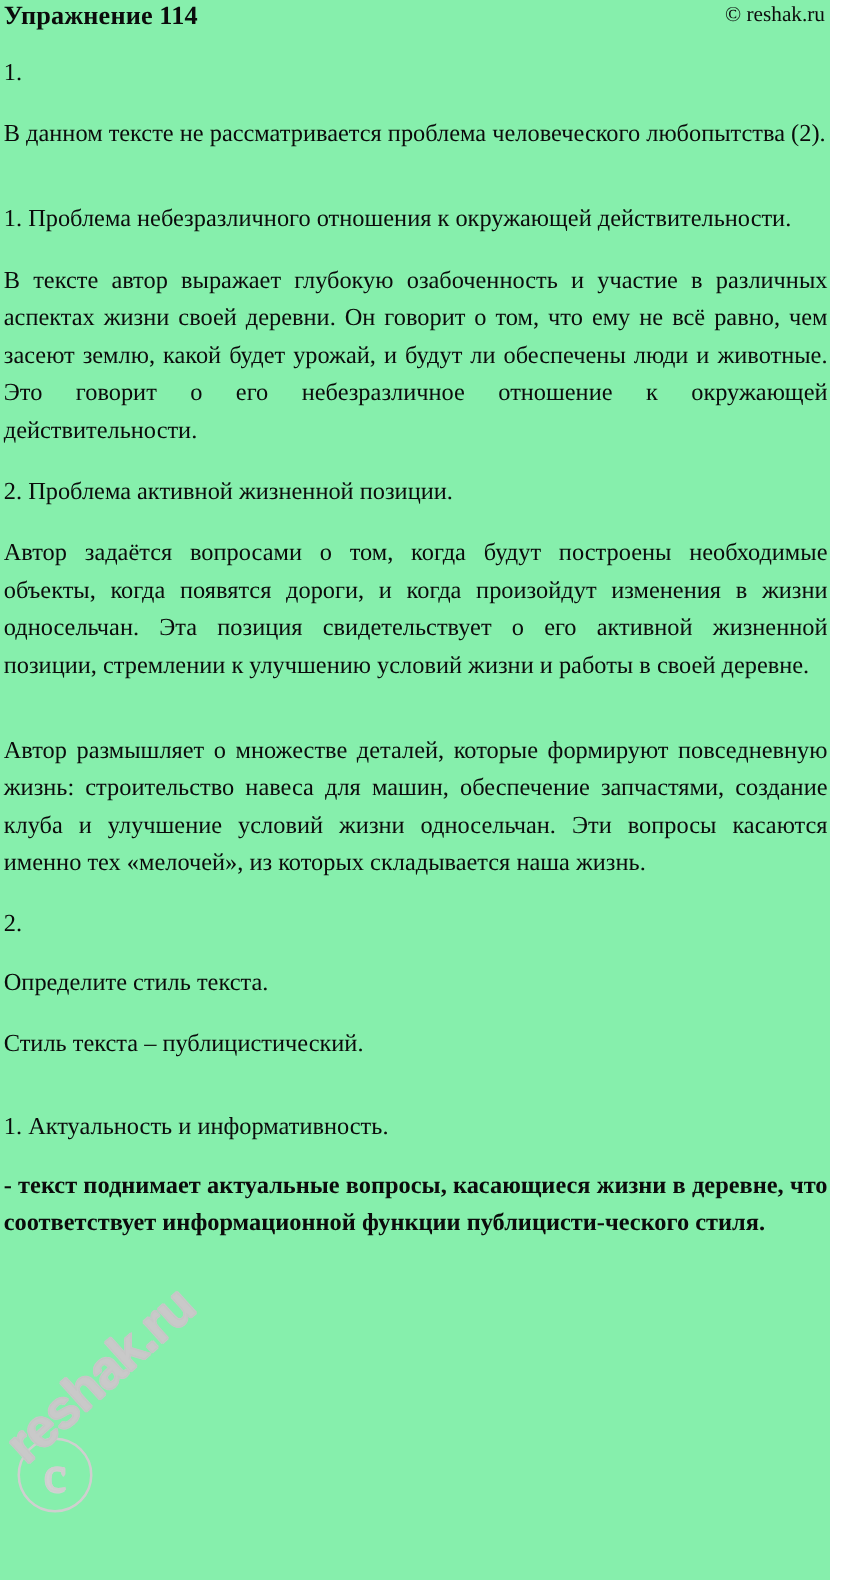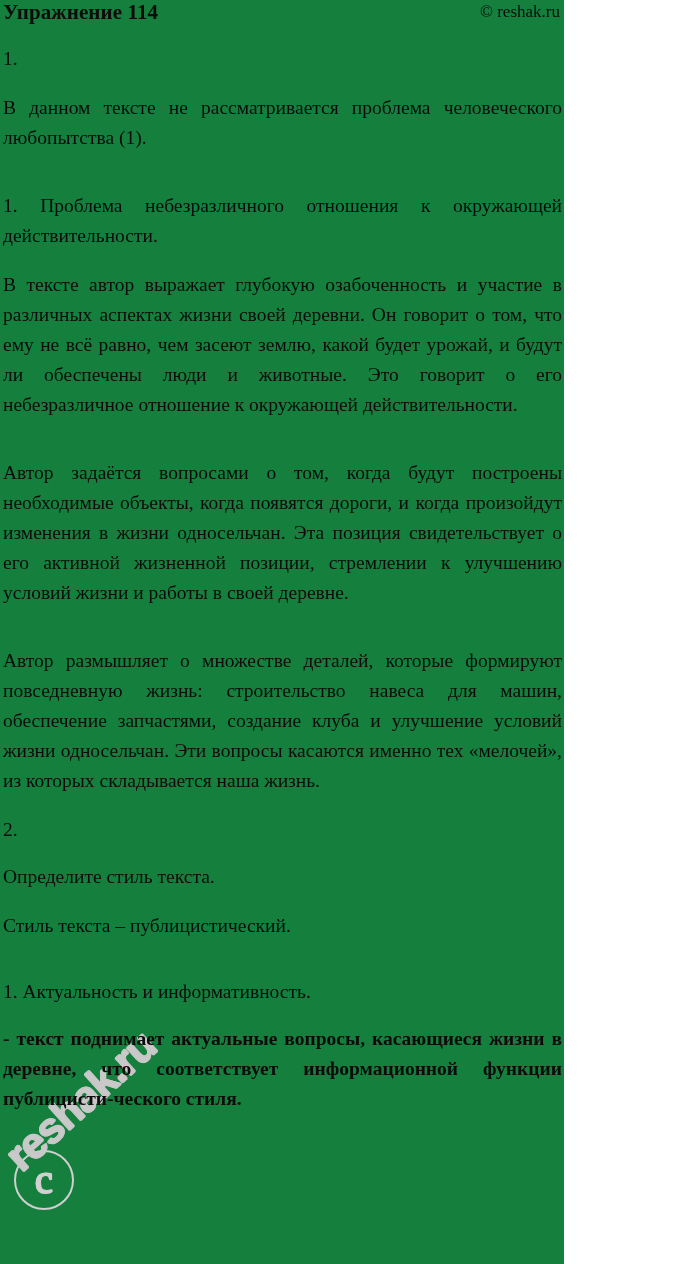--- a/index.html
+++ b/index.html
@@ -7,24 +7,24 @@
     margin: 0;
     padding: 0;
     background: #ffffff;
   }
   body {
     font-family: "Liberation Serif", "DejaVu Serif", serif;
     color: #0b0b0b;
   }
   #page {
     position: relative;
-    width: 564px;
+    width: 664px;
     height: 1264px;
     overflow: hidden;
-    background: #15803d;
+    background: #86efac;
     box-sizing: border-box;
   }
 
   
   .header {
     position: relative;
     height: 26px;
     padding: 0 2px 0 3px;
     display: flex;
     align-items: flex-start;
@@ -141,31 +141,32 @@
     <div class="wm-copy"></div>
     <div class="wm-word">reshak.ru</div>
   </div>
 
   <div class="content">
 
     <div class="gap-marker"></div>
     <p class="para nojust">1.</p>
 
     <div class="gap-para"></div>
-    <p class="para">В данном тексте не рассматривается проблема человеческого любопытства (1).</p>
+    <p class="para">В данном тексте не рассматривается проблема человеческого любопытства (2).</p>
 
     <div class="gap-para"></div>
 
     <div class="gap-para"></div>
     <p class="para">1. Проблема небезразличного отношения к окружающей действительности.</p>
 
     <div class="gap-para"></div>
     <p class="para">В тексте автор выражает глубокую озабоченность и участие в различных аспектах жизни своей деревни. Он говорит о том, что ему не всё равно, чем засеют землю, какой будет урожай, и будут ли обеспечены люди и животные. Это говорит о его небезразличное отношение к окружающей действительности.</p>
 
     <div class="gap-para"></div>
+    <p class="para nojust">2. Проблема активной жизненной позиции.</p>
 
     <div class="gap-para"></div>
     <p class="para">Автор задаётся вопросами о том, когда будут построены необходимые объекты, когда появятся дороги, и когда произойдут изменения в жизни односельчан. Эта позиция свидетельствует о его активной жизненной позиции, стремлении к улучшению условий жизни и работы в своей деревне.</p>
 
     <div class="gap-para"></div>
 
     <div class="gap-para"></div>
     <p class="para">Автор размышляет о множестве деталей, которые формируют повседневную жизнь: строительство навеса для машин, обеспечение запчастями, создание клуба и улучшение условий жизни односельчан. Эти вопросы касаются именно тех «мелочей», из которых складывается наша жизнь.</p>
 
     <div class="gap-para"></div>

